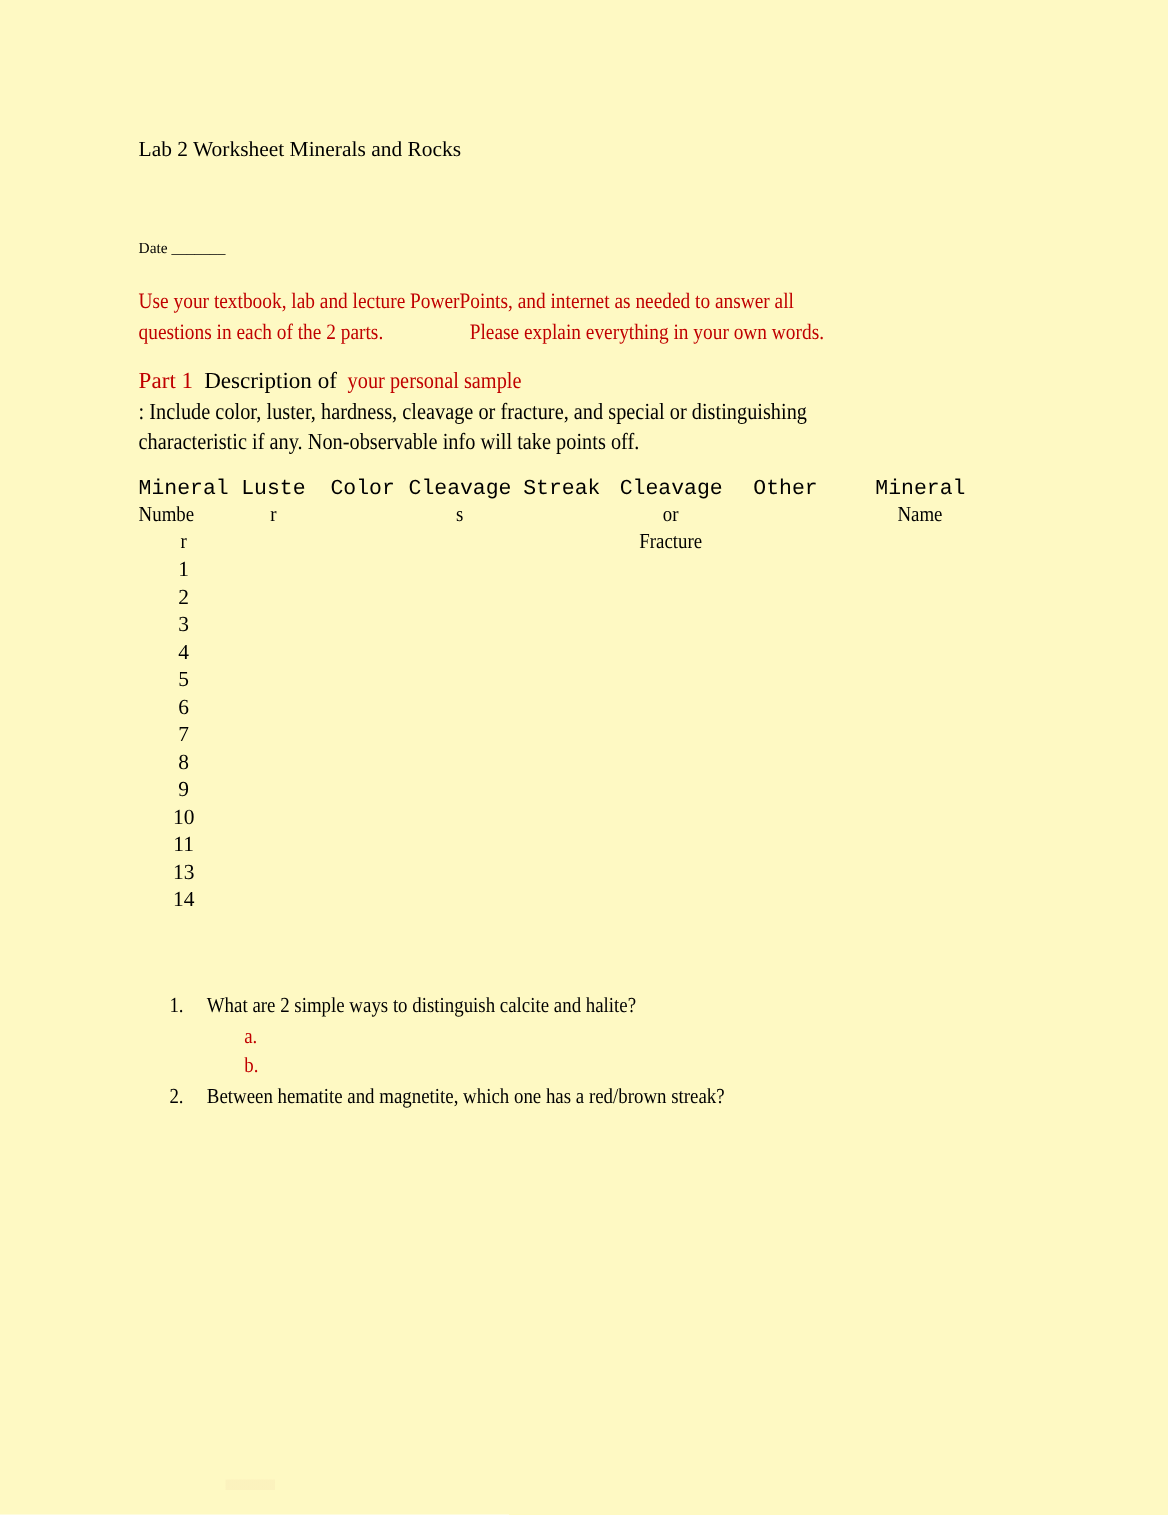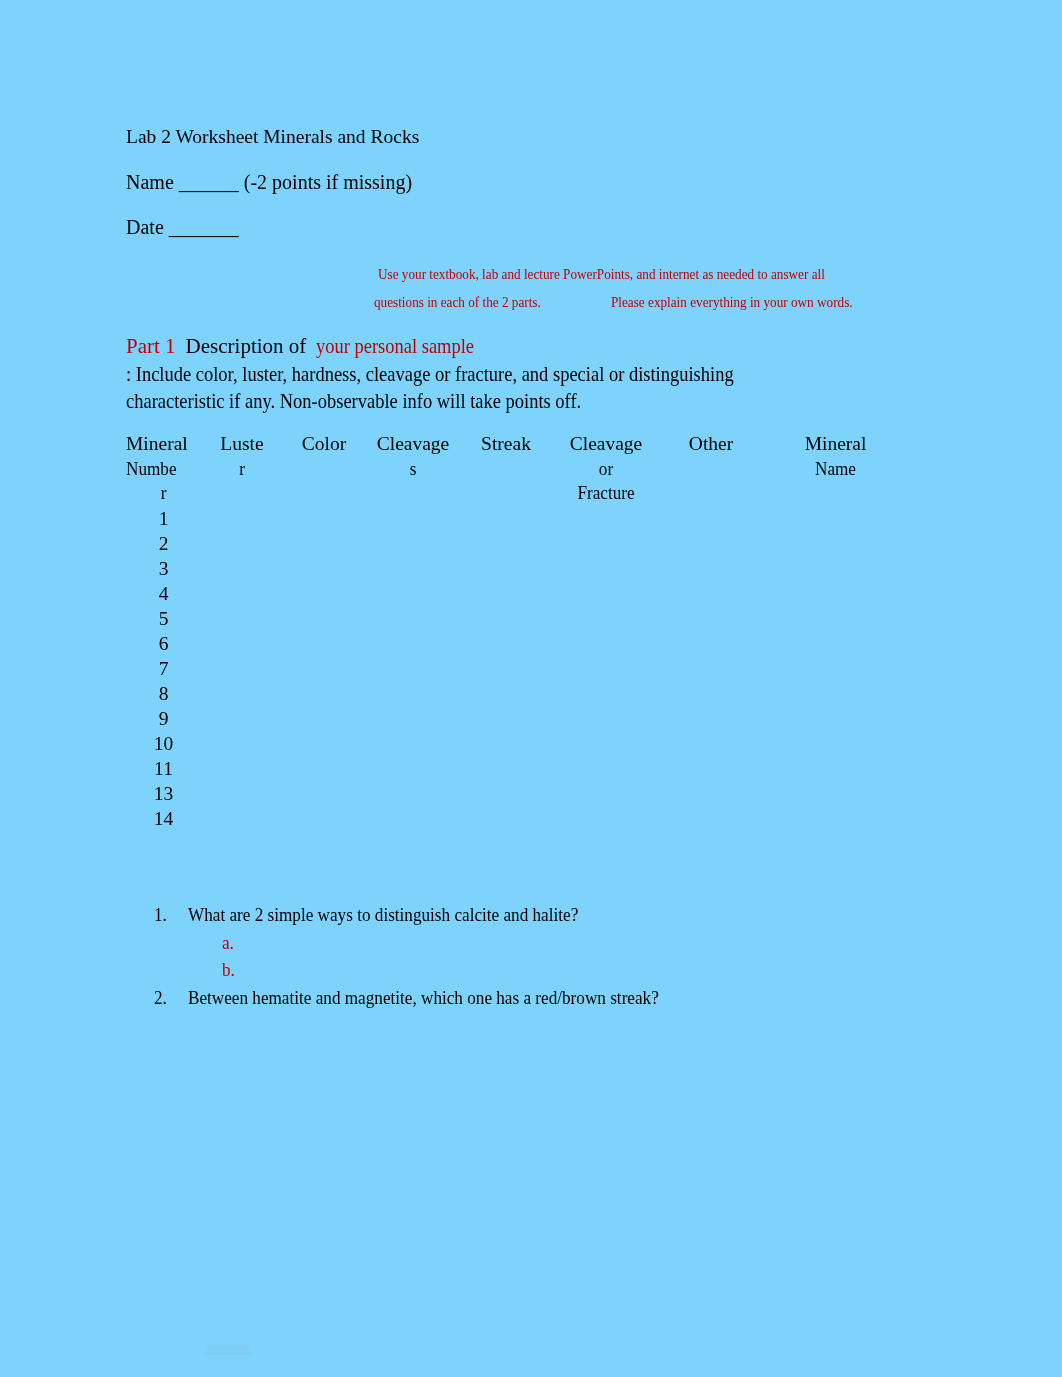--- a/index.html
+++ b/index.html
@@ -14,21 +14,21 @@
     font-family: "Liberation Serif", "DejaVu Serif", serif;
     color: #000000;
     overflow: hidden;
   }
 
   .page {
     position: absolute;
     left: 0; top: 0;
     width: 1062px;
     height: 1377px;
-    background: #7dd3fc;
+    background: #fef9c3;
   }
 
   
   .blk { position: absolute; }
 
   .serif-reg {
     font-family: "Liberation Serif", "DejaVu Serif", serif;
   }
   
   .serif-cond {
@@ -51,31 +51,30 @@
     white-space: nowrap;
   }
   #name-line {
     left: 126px; top: 170px;
     font-size: 20px;
     line-height: 24px;
     white-space: nowrap;
   }
   #date-line {
     left: 126px; top: 215px;
-    font-size: 20px;
+    font-size: 14px;
     line-height: 24px;
     white-space: nowrap;
   }
 
   #instructions {
     left: 126px; top: 260px;
     width: 760px;
-    font-size: 15px;
+    font-size: 20px;
     line-height: 28px;
-    text-align: right;
   }
   .tabgap { display: inline-block; width: 48px; }
 
   #part1-block {
     left: 126px; top: 333px;
     width: 775px;
     font-size: 21px;
     line-height: 27.5px;
   }
   .gap-sm { display: inline-block; width: 10px; }
@@ -97,21 +96,21 @@
     font-weight: normal;
   }
   .hdr-cell {
     text-align: center;
     line-height: 24.5px;
     height: 74px;
   }
   .hdr-cell.left-first {
     text-align: left;
   }
-  .hdr-l1 { display: block; }
+  .hdr-l1 { display: block; font-family: Liberation Mono, monospace; }
   .hdr-l2 { display: block; }
   .hdr-l3 { display: block; }
   .hdr-cell.left-first .hdr-l2 { text-align: left; }
   .hdr-cell.left-first .hdr-l3 { text-align: center; }
 
   .col-num   { width: 75px; }
   .col-lust  { width: 82px; }
   .col-color { width: 82px; }
   .col-hard  { width: 96px; }
   .col-strk  { width: 90px; }
@@ -177,21 +176,20 @@
     background: linear-gradient(to bottom, #b03030 0 55%, transparent 55% 100%);
   }
 </style>
 </head>
 <body>
 
 <div class="page">
 
   <div class="blk serif-reg" id="doc-title">Lab 2 Worksheet Minerals and Rocks</div>
 
-  <div class="blk serif-reg" id="name-line">Name ______ (-2 points if missing)</div>
 
   <div class="blk serif-reg" id="date-line">Date _______</div>
 
   <div class="blk" id="instructions">
     <span class="red serif-cond">Use your textbook, lab and lecture PowerPoints, and internet as needed to answer all</span><br>
     <span class="red serif-cond">questions in each of the 2 parts.</span><span class="tabgap"></span><span class="red serif-cond">Please explain everything in your own words.</span>
   </div>
 
   <div class="blk" id="part1-block">
     <span class="red serif-reg">Part 1</span><span class="gap-sm"></span><span class="serif-reg">Description of</span><span class="gap-sm"></span><span class="red serif-cond">your personal sample</span><span class="gap-md"></span><span class="serif-cond">: Include color, luster, hardness, cleavage or fracture, and special or distinguishing characteristic if any. Non-observable info will take points off.</span>

